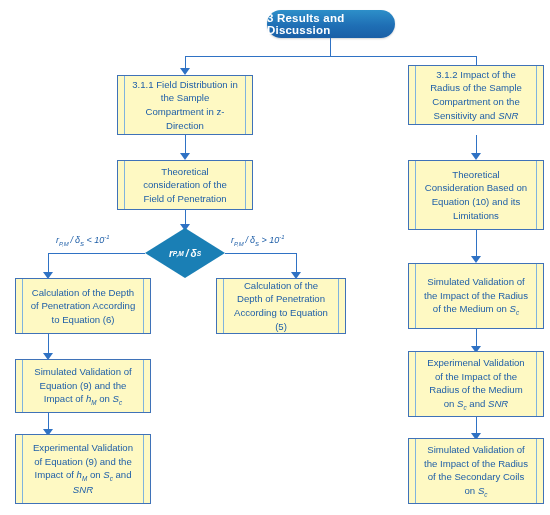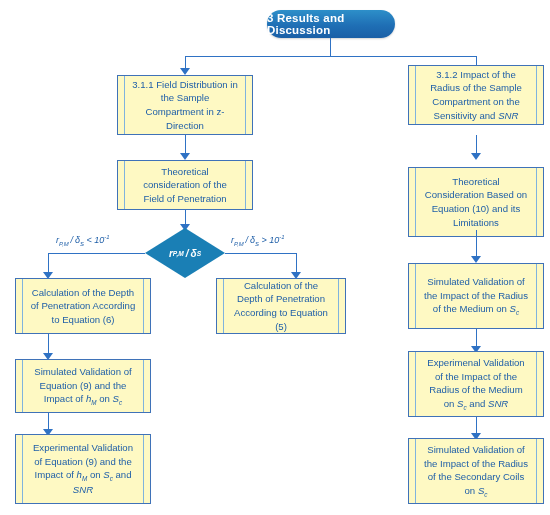--- a/index.html
+++ b/index.html
@@ -160,21 +160,21 @@
 
   <div class="box" style="left:408px;top:65px;width:136px;height:60px;">
     <span class="txt">
       3.1.2 Impact of the Radius of the Sample Compartment on the Sensitivity and <i class="v">SNR</i>
     </span>
   </div>
 
   <div class="ln v" style="left:476px;top:135px;height:20px;"></div>
   <div class="arw" style="left:471px;top:153px;"></div>
 
-  <div class="box" style="left:408px;top:167px;width:136px;height:70px;">
+  <div class="box" style="left:408px;top:160px;width:136px;height:70px;">
     <span class="txt">Theoretical Consideration Based on Equation (10) and its Limitations</span>
   </div>
 
   <div class="ln v" style="left:476px;top:230px;height:28px;"></div>
   <div class="arw" style="left:471px;top:256px;"></div>
 
   <div class="box" style="left:408px;top:263px;width:136px;height:66px;">
     <span class="txt">
       Simulated Validation of the Impact of the Radius of the Medium on <i class="v">S</i><sub>c</sub>
     </span>

